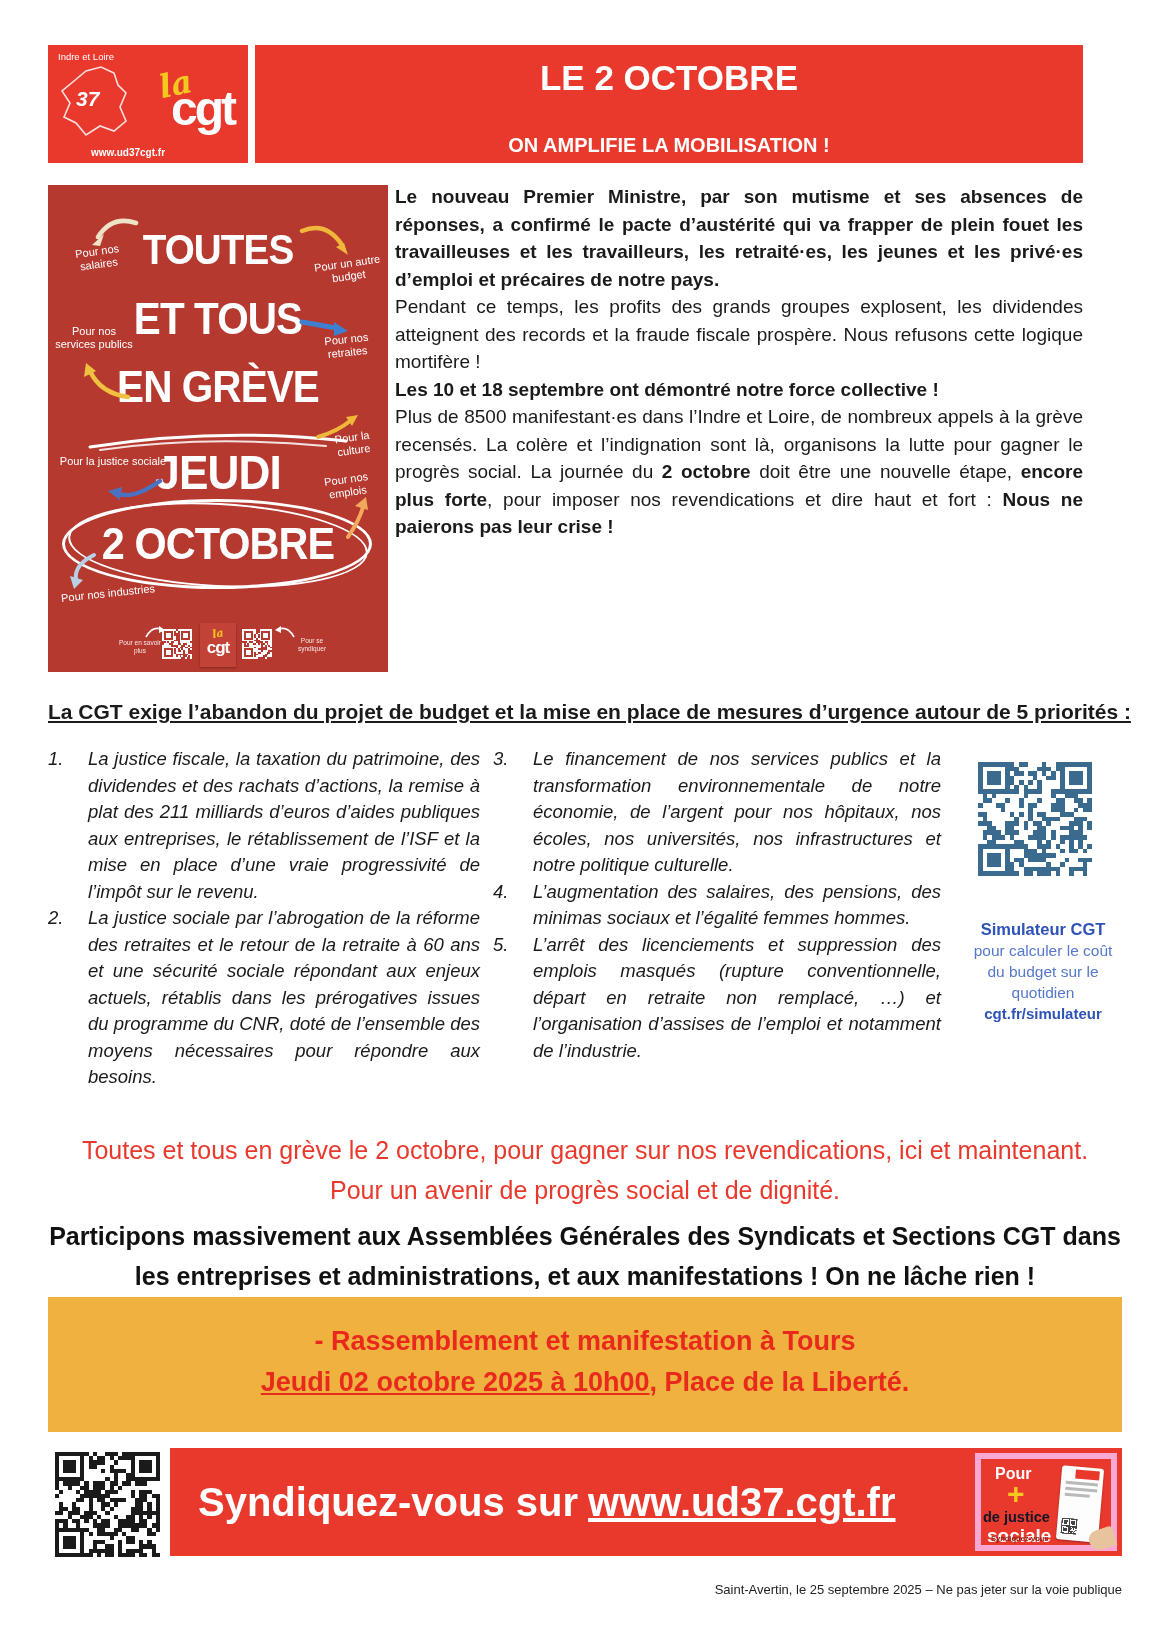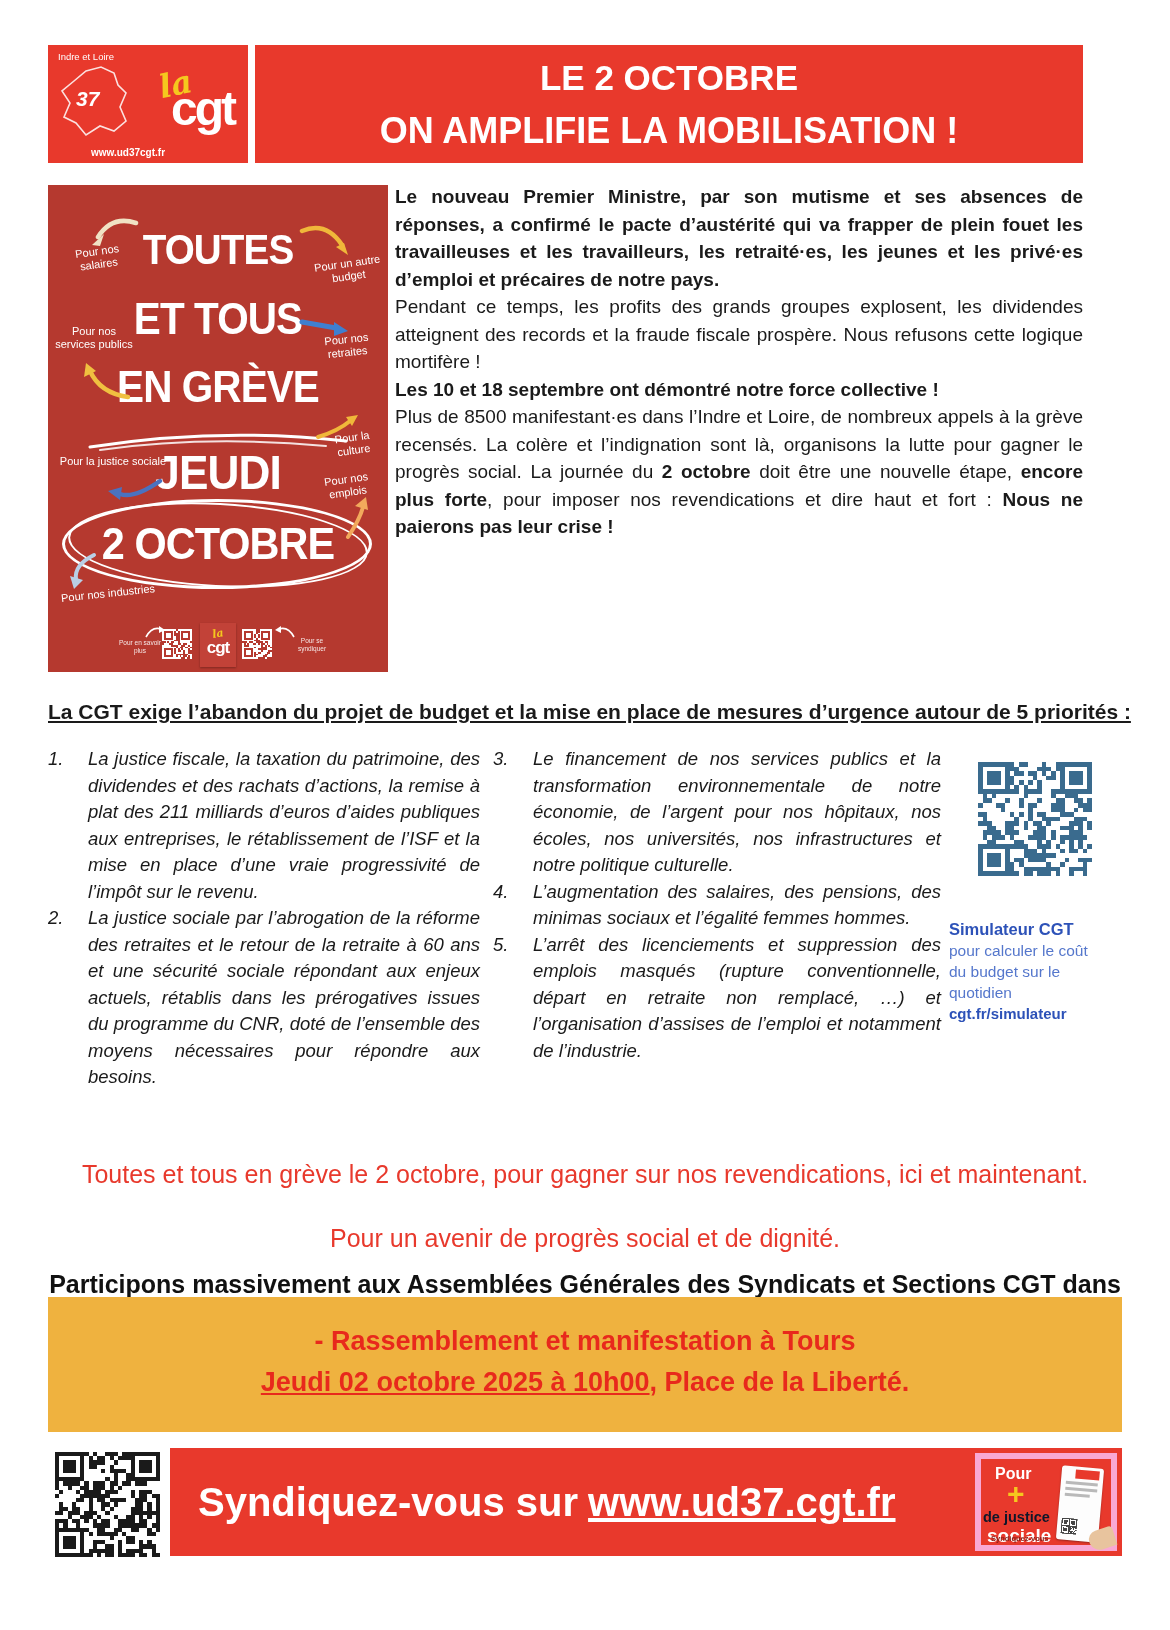--- a/index.html
+++ b/index.html
@@ -17,21 +17,21 @@
   .logo-la { position:absolute; right:56px; top:20px; color:#f5c81e;
              font-family:"DejaVu Serif", serif; font-style:italic; font-weight:bold;
              font-size:32px; transform:rotate(-12deg); }
   .logo-cgt { position:absolute; right:14px; top:40px; color:#fff; font-weight:800;
               font-size:48px; letter-spacing:-3px; line-height:1; }
   .logo-url { position:absolute; left:0; right:40px; bottom:5px; text-align:center;
               color:#fff; font-weight:bold; font-size:10px; }
   .banner { position:absolute; left:255px; top:45px; width:828px; height:118px;
             background:#e8392c; color:#fff; text-align:center; padding-top:13px; }
   .banner-l1 { font-size:35px; font-weight:bold; line-height:40px; }
-  .banner-l2 { font-size:36px; font-weight:bold; line-height:40px; margin-top:13px; }
+  .banner-l2 { font-size:20px; font-weight:bold; line-height:40px; margin-top:27px; }
 
   
   .poster { position:absolute; left:48px; top:185px; width:340px; height:487px;
             background:#b5392f; overflow:hidden; }
   .ph { position:absolute; left:0; width:100%; text-align:center; color:#fff;
         font-weight:800; letter-spacing:-1px; transform:scaleX(.92);
         white-space:nowrap; line-height:1; }
   .plabel { position:absolute; color:#fff; font-size:11px; line-height:1.15;
             text-align:center; }
   .parrow { position:absolute; }
@@ -59,28 +59,28 @@
                 color:#1a1a1a; white-space:nowrap; }
   .prior-cols { display:flex; margin-top:22px; }
   .pcol1 { width:432px; }
   .pcol2 { width:448px; margin-left:13px; }
   .pcol3 { flex:1; position:relative; }
   .li { display:flex; font-style:italic; font-size:18.5px; line-height:26.5px;
         color:#1a1a1a; }
   .li .num { width:40px; flex:none; }
   .li .txt { flex:1; text-align:justify; }
   .sim-qr { position:absolute; left:36px; top:16px; width:116px; height:114px; }
-  .sim-block { position:absolute; left:8px; top:172px; width:150px; }
+  .sim-block { position:absolute; left:27px; top:172px; width:150px;text-align:center; }
   .sim-title { color:#2d52b8; font-weight:bold; font-size:16.5px; line-height:22px; }
   .sim-desc { color:#5577cc; font-size:15.5px; line-height:21px; }
   .sim-link { color:#2d52b8; font-weight:bold; font-size:15px; line-height:21px; }
 
   
   .calls { position:absolute; left:48px; top:1130px; width:1074px; text-align:center; }
-  .call-red { color:#e8392c; font-size:25px; line-height:40px;margin-top:24px; }
+  .call-red { color:#e8392c; font-size:25px; line-height:40px; }
   .call-black { color:#111; font-weight:bold; font-size:25px; line-height:40px; }
   .calls .gap { height:6px; }
 
   
   .rally { position:absolute; left:48px; top:1297px; width:1074px; height:135px;
            background:#efb23f; text-align:center; padding-top:24px; }
   .rally-l1 { color:#e8291c; font-weight:bold; font-size:27px; line-height:40px; }
   .rally-l2 { color:#e8291c; font-weight:bold; font-size:27px; line-height:42px; }
   .rally-u { text-decoration:underline; }
 
@@ -1396,13 +1396,14 @@
               <rect x="9" y="12" width="1" height="1" fill="#444444"></rect>
               <rect x="10" y="12" width="1" height="1" fill="#444444"></rect>
               <rect x="11" y="12" width="1" height="1" fill="#444444"></rect>
               <rect x="12" y="12" width="1" height="1" fill="#444444"></rect>
             </svg></div>
       </div>
       <div class="card-hand"></div>
     </div>
   </div>
 
+  <div class="footnote">Saint-Avertin, le 25 septembre 2025 – Ne pas jeter sur la voie publique</div>
 </div>
 
 </body></html>

